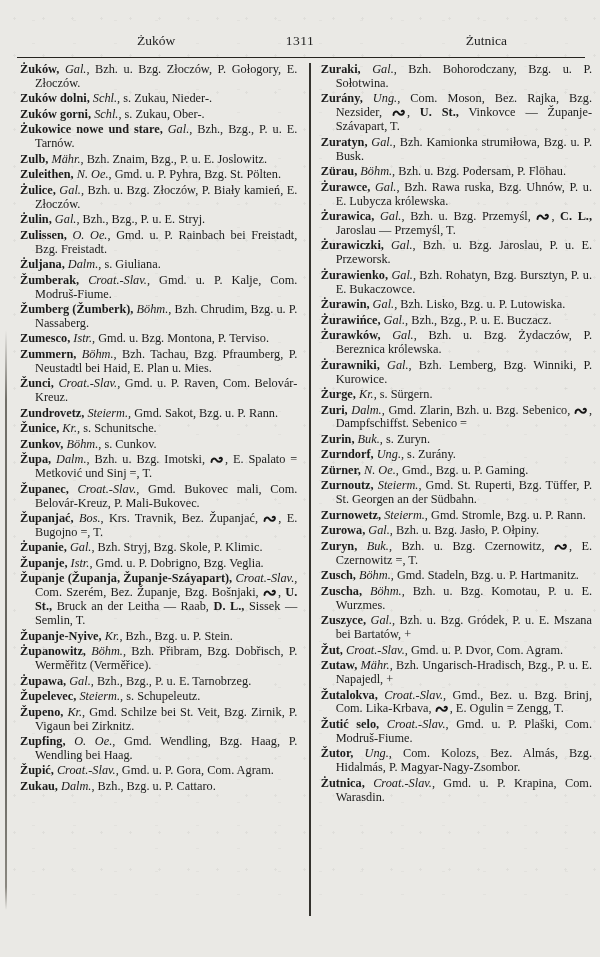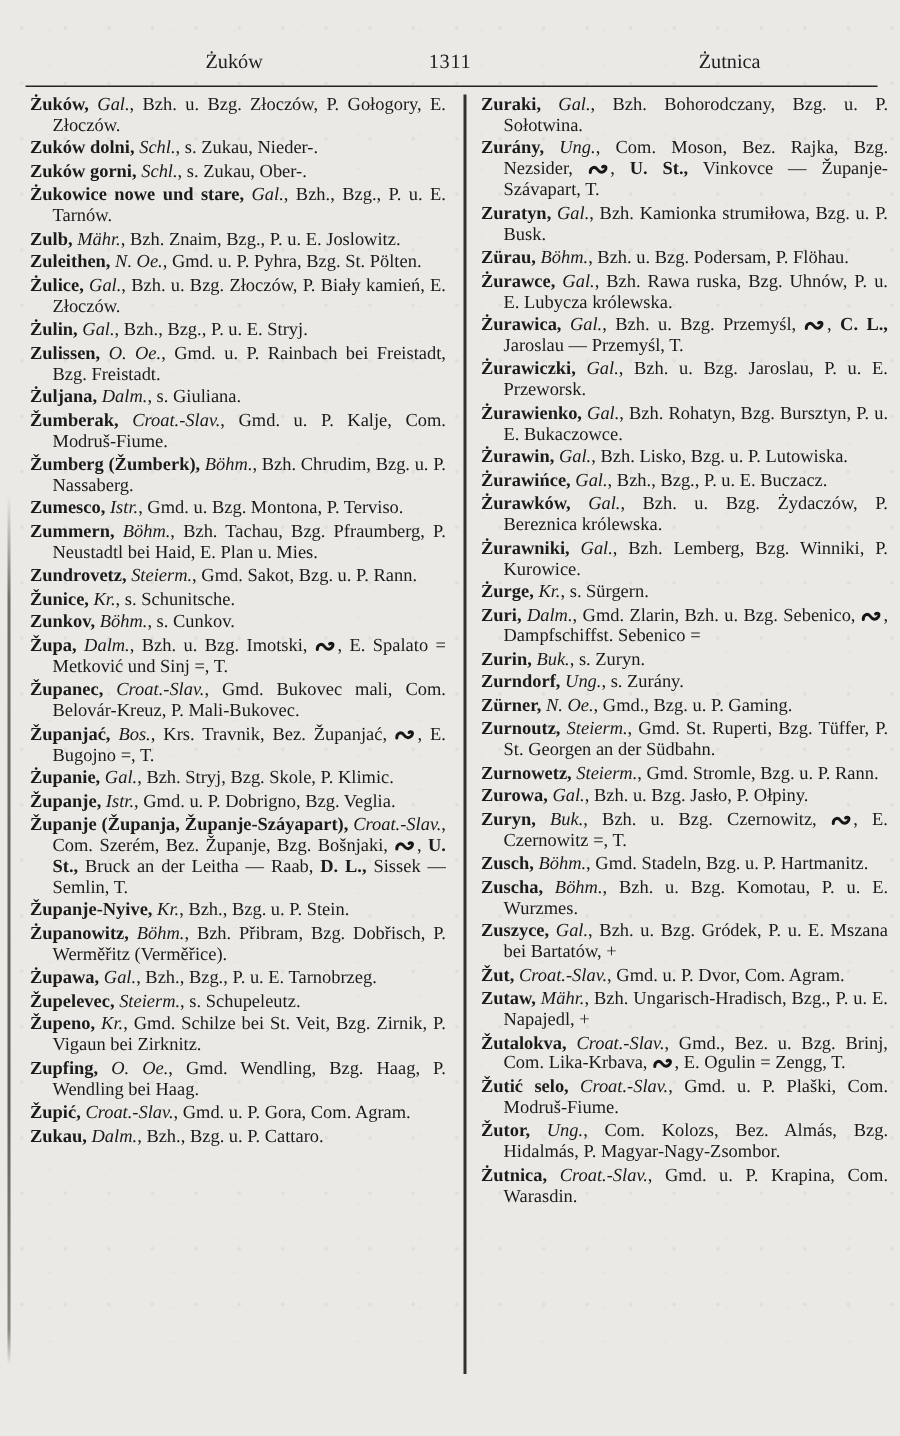--- a/index.html
+++ b/index.html
@@ -79,20 +79,21 @@
         <p class="entry"><span class="b">Zulb,</span><span class="i"> Mähr.</span><span>, Bzh. Znaim, Bzg., P. u. E. Joslowitz.</span></p>
         <p class="entry"><span class="b">Zuleithen,</span><span class="i"> N. Oe.</span><span>, Gmd. u. P. Pyhra, Bzg. St. Pölten.</span></p>
         <p class="entry"><span class="b">Żulice,</span><span class="i"> Gal.</span><span>, Bzh. u. Bzg. Złoczów, P. Biały kamień, E. Złoczów.</span></p>
         <p class="entry"><span class="b">Żulin,</span><span class="i"> Gal.</span><span>, Bzh., Bzg., P. u. E. Stryj.</span></p>
         <p class="entry"><span class="b">Zulissen,</span><span class="i"> O. Oe.</span><span>, Gmd. u. P. Rainbach bei Freistadt, Bzg. Freistadt.</span></p>
         <p class="entry"><span class="b">Żuljana,</span><span class="i"> Dalm.</span><span>, s. Giuliana.</span></p>
         <p class="entry"><span class="b">Žumberak,</span><span class="i"> Croat.-Slav.</span><span>, Gmd. u. P. Kalje, Com. Modruš-Fiume.</span></p>
         <p class="entry"><span class="b">Žumberg (Žumberk),</span><span class="i"> Böhm.</span><span>, Bzh. Chrudim, Bzg. u. P. Nassaberg.</span></p>
         <p class="entry"><span class="b">Zumesco,</span><span class="i"> Istr.</span><span>, Gmd. u. Bzg. Montona, P. Terviso.</span></p>
         <p class="entry"><span class="b">Zummern,</span><span class="i"> Böhm.</span><span>, Bzh. Tachau, Bzg. Pfraumberg, P. Neustadtl bei Haid, E. Plan u. Mies.</span></p>
+        <p class="entry"><span class="b">Žunci,</span><span class="i"> Croat.-Slav.</span><span>, Gmd. u. P. Raven, Com. Belovár-Kreuz.</span></p>
         <p class="entry"><span class="b">Zundrovetz,</span><span class="i"> Steierm.</span><span>, Gmd. Sakot, Bzg. u. P. Rann.</span></p>
         <p class="entry"><span class="b">Žunice,</span><span class="i"> Kr.</span><span>, s. Schunitsche.</span></p>
         <p class="entry"><span class="b">Zunkov,</span><span class="i"> Böhm.</span><span>, s. Cunkov.</span></p>
         <p class="entry"><span class="b">Župa,</span><span class="i"> Dalm.</span><span>, Bzh. u. Bzg. Imotski, </span><span class="horn"><svg viewBox="0 0 18 10" width="15" height="8" aria-hidden="true">
               <path d="M1.5 7.5 C1.5 3 5.5 2 7.5 5 C9.5 8 12.5 8 14 5.5 C15.5 3 13.5 1.2 11.8 2.8" fill="none" stroke="#171717" stroke-width="2.5" stroke-linecap="round"></path>
             </svg></span><span>, E. Spalato = Metković und Sinj =, T.</span></p>
         <p class="entry"><span class="b">Županec,</span><span class="i"> Croat.-Slav.</span><span>, Gmd. Bukovec mali, Com. Belovár-Kreuz, P. Mali-Bukovec.</span></p>
         <p class="entry"><span class="b">Županjać,</span><span class="i"> Bos.</span><span>, Krs. Travnik, Bez. Županjać, </span><span class="horn"><svg viewBox="0 0 18 10" width="15" height="8" aria-hidden="true">
               <path d="M1.5 7.5 C1.5 3 5.5 2 7.5 5 C9.5 8 12.5 8 14 5.5 C15.5 3 13.5 1.2 11.8 2.8" fill="none" stroke="#171717" stroke-width="2.5" stroke-linecap="round"></path>
             </svg></span><span>, E. Bugojno =, T.</span></p>

